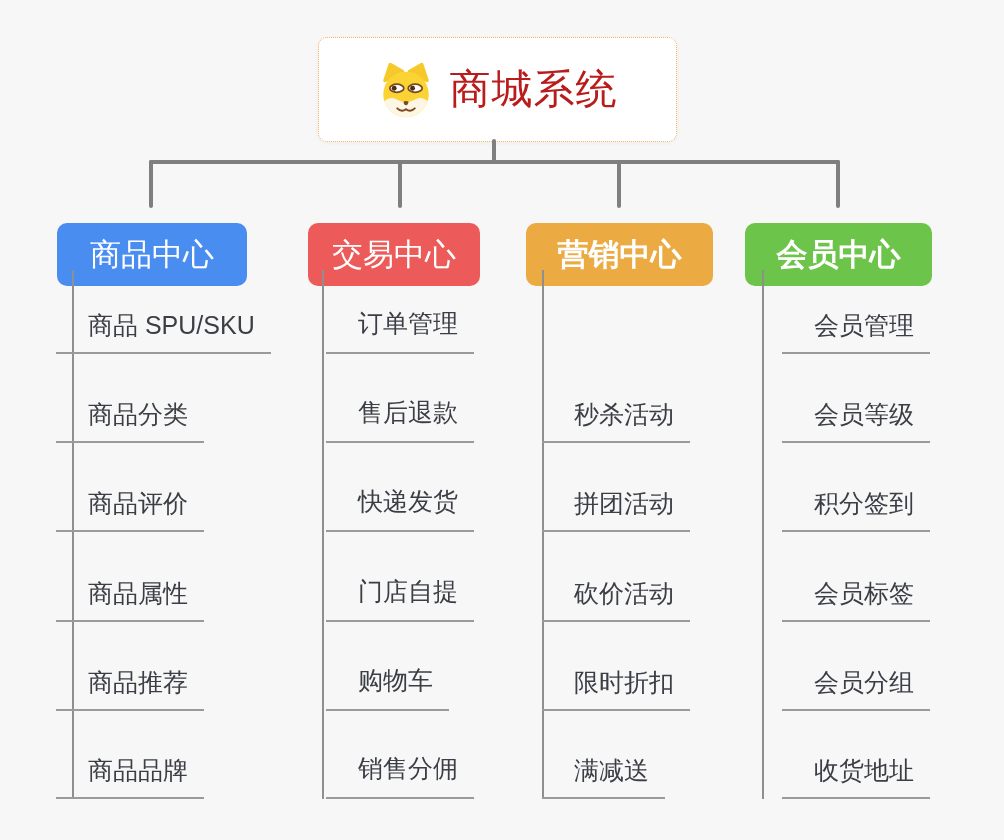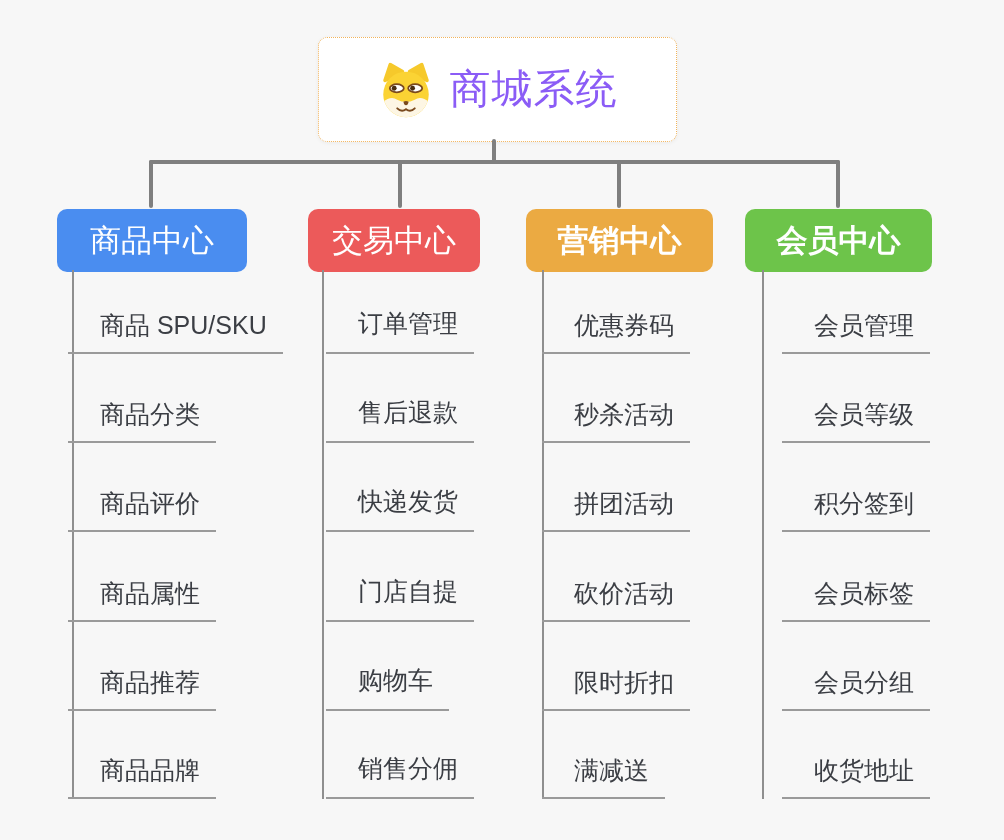--- a/index.html
+++ b/index.html
@@ -34,21 +34,21 @@
     color:#F0AD4B;
   }
   .dog-icon{width:56px;height:56px;flex:0 0 auto;}
   
   .conn{position:absolute;background:#7F7F7F;}
   .conn.h{height:4px;border-radius:2px;}
   .conn.v{width:4px;border-radius:2px;}
   
   .box{
     position:absolute;
-    top:209px; height:63px;
+    top:223px; height:63px;
     border-radius:10px;
     display:flex;
     align-items:center;
     justify-content:center;
     color:#FFFFFF;
     font-size:31px;
   }
   .box0{left:57px;  width:190px;}
   .box1{left:308px; width:172px;}
   .box2{left:526px; width:187px;font-weight:bold;}
@@ -67,21 +67,21 @@
   
   .child{
     position:absolute;
     font-size:25px;
     line-height:35px;
     color:#3B3E44;
     padding:0 16px 9px 32px;
     border-bottom:2px solid #9A9A9A;
     white-space:nowrap;
   }
-  .col0{left:68px;}
+  .col0{left:56px;}
   .col1{left:326px;font-family:Liberation Mono, monospace;}
   .col2{left:542px;}
   .col3{left:762px;margin-left:20px;}
   .row0{top:308px;}
   .row1{top:397px;text-align:center;}
   .row2{top:486px;}
   .row3{top:576px;}
   .row4{top:665px;}
   .row5{top:753px;}
 </style>
@@ -99,21 +99,21 @@
           <circle cx="32" cy="37" r="26"></circle>
         </clipPath>
       <path clip-path="url(#headclip)" d="M4 47 Q14 38 22 43 Q32 48 42 43 Q50 38 60 47 L60 64 L4 64 Z" fill="#FDF6E4"></path>
       <ellipse cx="21.5" cy="30" rx="8" ry="4.6" fill="#FFFFFF" stroke="#7A4A1E" stroke-width="2"></ellipse>
       <circle cx="18.5" cy="30" r="2.8" fill="#4A2F12"></circle>
       <ellipse cx="42.5" cy="30" rx="8" ry="4.6" fill="#FFFFFF" stroke="#7A4A1E" stroke-width="2"></ellipse>
       <circle cx="39.5" cy="30" r="2.8" fill="#4A2F12"></circle>
       <path d="M29 45.5 Q32 43.5 35 45.5 Q34.2 49.5 32 49.5 Q29.8 49.5 29 45.5 Z" fill="#7A4A1E"></path>
       <path d="M22 53 Q27 58 32 54 Q37 58 42 53" stroke="#7A4A1E" stroke-width="2.2" fill="none" stroke-linecap="round"></path>
     </svg>
-    <span class="root-label" style="color: #8b5cf6;">商城系统</span>
+    <span class="root-label" style="color: #b91c1c;">商城系统</span>
   </div>
 
   <div class="conn v" style="left:492px;top:139px;height:24px;"></div>
   <div class="conn h" style="left:149px;top:160px;width:691px;"></div>
   <div class="conn v" style="left:149px;top:160px;height:48px;"></div>
   <div class="conn v" style="left:398px;top:160px;height:48px;"></div>
   <div class="conn v" style="left:617px;top:160px;height:48px;"></div>
   <div class="conn v" style="left:836px;top:160px;height:48px;"></div>
 
   <div class="box box0" style="background-color: rgb(74, 141, 240);">商品中心</div>
@@ -133,21 +133,20 @@
   <div class="child col0 row4">商品推荐</div>
   <div class="child col0 row5">商品品牌</div>
 
   <div class="child col1 row0">订单管理</div>
   <div class="child col1 row1">售后退款</div>
   <div class="child col1 row2">快递发货</div>
   <div class="child col1 row3">门店自提</div>
   <div class="child col1 row4">购物车</div>
   <div class="child col1 row5">销售分佣</div>
 
-  <div class="child col2 row0">优惠券码</div>
   <div class="child col2 row1">秒杀活动</div>
   <div class="child col2 row2">拼团活动</div>
   <div class="child col2 row3">砍价活动</div>
   <div class="child col2 row4">限时折扣</div>
   <div class="child col2 row5">满减送</div>
 
   <div class="child col3 row0">会员管理</div>
   <div class="child col3 row1">会员等级</div>
   <div class="child col3 row2">积分签到</div>
   <div class="child col3 row3">会员标签</div>

